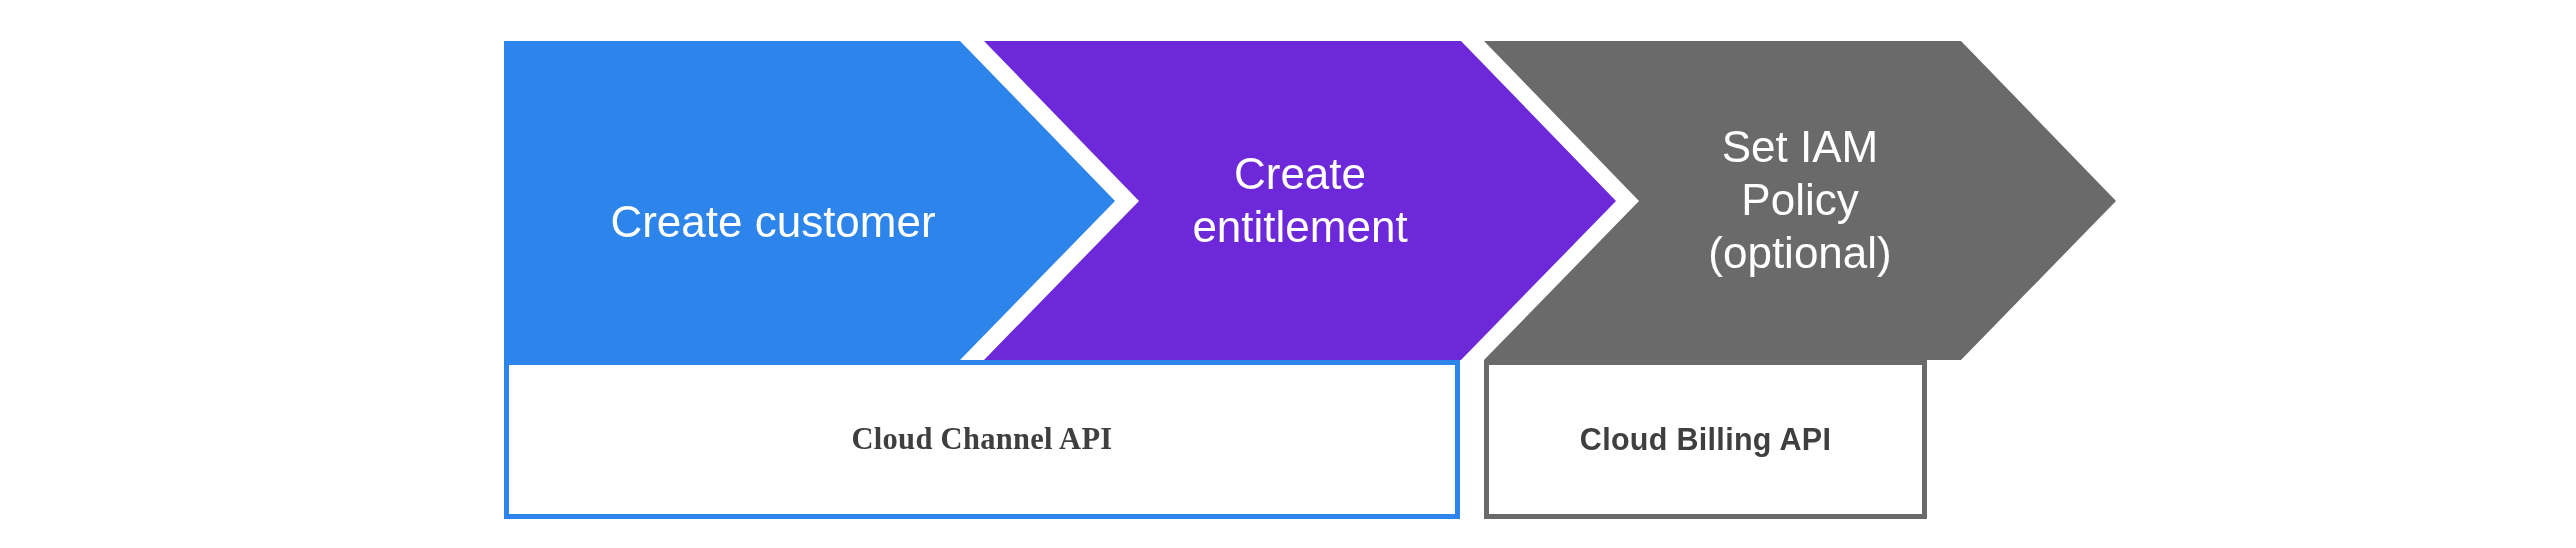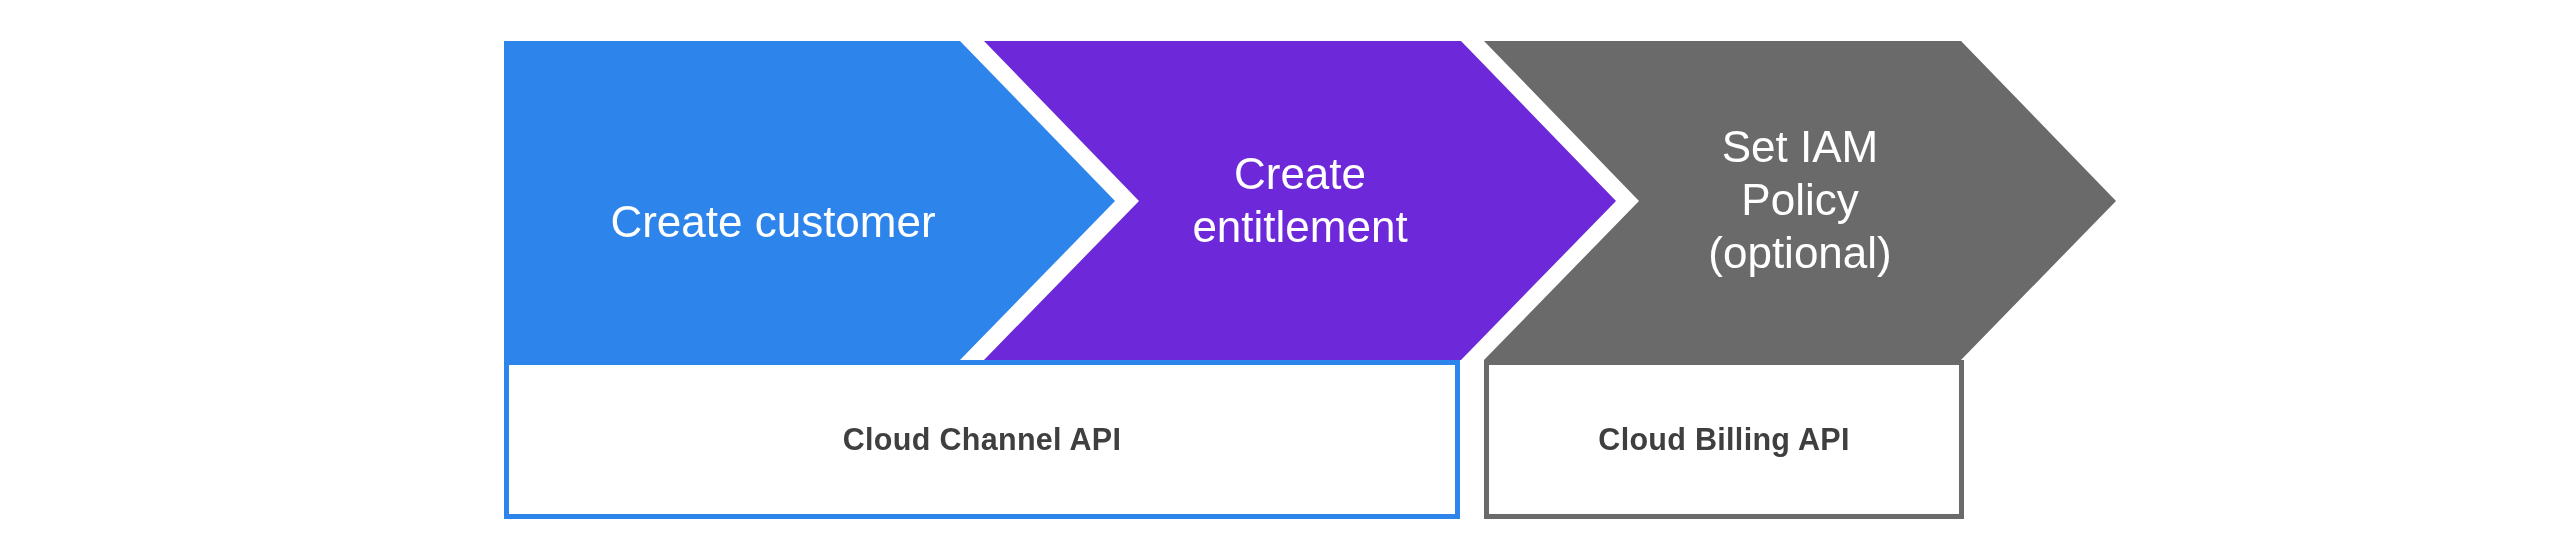--- a/index.html
+++ b/index.html
@@ -63,21 +63,21 @@
     display: flex;
     align-items: center;
     justify-content: center;
   }
   #apibox1 {
     left: 504px;
     width: 956px;
   }
   #apibox2 {
     left: 1484px;
-    width: 480px;
+    width: 443px;
   }
   .api-label {
     font-size: 30.5px;
     font-weight: bold;
     letter-spacing: 0.3px;
   }
 </style>
 </head>
 <body>
 
@@ -92,21 +92,21 @@
 entitlement</span>
   </div>
 
   <div id="chevron3" class="chevron" style="background-color: rgb(106, 106, 106);">
     <span class="chevron-label" style="color: rgb(255, 255, 255);">Set IAM
 Policy
 (optional)</span>
   </div>
 
   <div id="apibox1" class="api-box" style="border-color: rgb(45, 133, 235);">
-    <span class="api-label" style="color: rgb(63, 63, 63);">Cloud Channel API</span>
+    <span class="api-label" style="color: rgb(63, 63, 63); font-family: Liberation Serif, serif;">Cloud Channel API</span>
   </div>
 
   <div id="apibox2" class="api-box" style="border-color: rgb(106, 106, 106);">
     <span class="api-label" style="color: rgb(63, 63, 63);">Cloud Billing API</span>
   </div>
 
 </div>
 
 
 </body></html>

